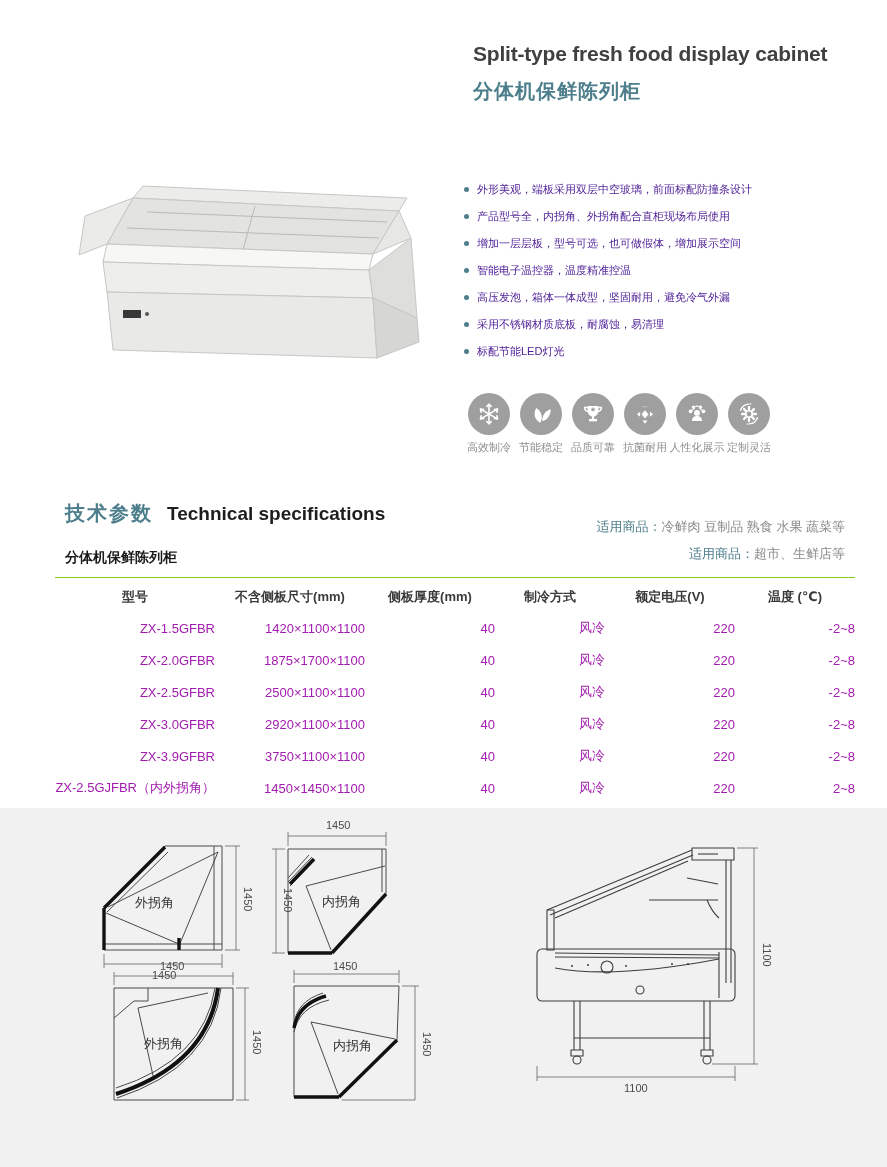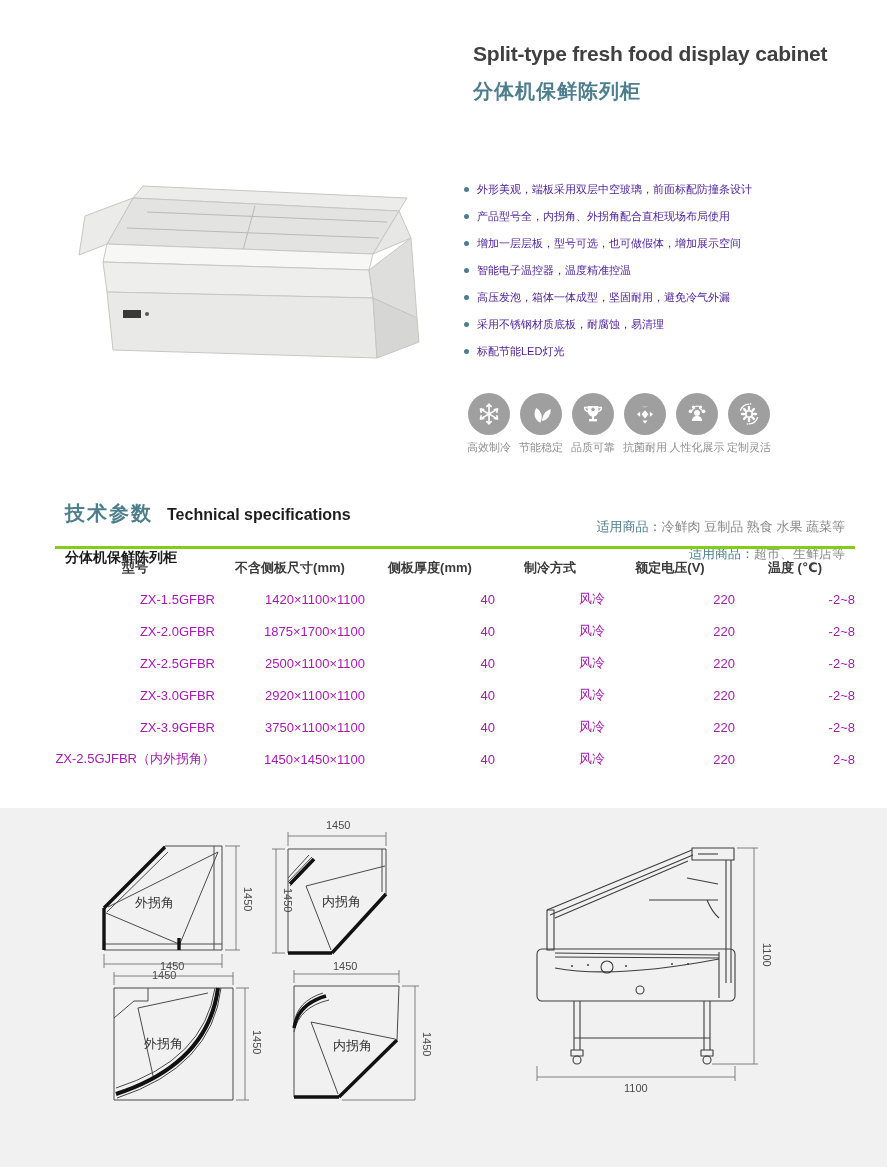--- a/index.html
+++ b/index.html
@@ -22,28 +22,28 @@
 
   
   .badges { position:absolute; left:463px; top:393px; display:flex; }
   .badge { width:52px; display:flex; flex-direction:column; align-items:center; }
   .badge-circle { width:42px; height:42px; border-radius:50%; background:#9f9f9f; display:flex; align-items:center; justify-content:center; }
   .badge-label { margin-top:5px; font-size:11px; color:#8f8f8f; white-space:nowrap; }
 
   
   .tech-head { position:absolute; left:65px; top:500px; white-space:nowrap; }
   .tech-head .zh { font-size:20px; font-weight:700; color:#4d7e8c; letter-spacing:2px;text-align:center; }
-  .tech-head .en { font-size:16px; font-weight:700; color:#1d1d1d; margin-left:14px; }
+  .tech-head .en { font-size:19px; font-weight:700; color:#1d1d1d; margin-left:14px; }
   .apply-info { position:absolute; right:42px; top:513px; text-align:right; font-size:13px; line-height:27px; white-space:nowrap; }
   .apply-info .lbl { color:#4d7e8c; }
   .apply-info .val { color:#8a8a8a; }
   .sub-title { position:absolute; left:65px; top:549px; font-size:14px; font-weight:700; color:#1a1a1a; }
 
   
-  .spec-table { position:absolute; left:55px; top:546px; width:800px; border-collapse:collapse; border-top:3px solid #84cc16; table-layout:fixed; }
+  .spec-table { position:absolute; left:55px; top:577px; width:800px; border-collapse:collapse; border-top:1px solid #84cc16; table-layout:fixed; }
   .spec-table th { font-size:13px; font-weight:700; color:#3a3a3a; padding:10px 0 6px; text-align:center; white-space:nowrap; }
   .spec-table td { font-size:13px; color:#a21caf; padding:7px 0; text-align:right; white-space:nowrap; }
 
   
   .diagram-band { position:absolute; left:0; top:808px; width:887px; height:359px; background:#f1f1f1; }
   .dg { position:absolute; }
   .dg text { font-family:"Liberation Sans","DejaVu Sans",sans-serif; }
   .dim-t { font-size:11px; fill:#4a4a4a; }
   .lab-t { font-size:13px; fill:#333; }
 </style>

